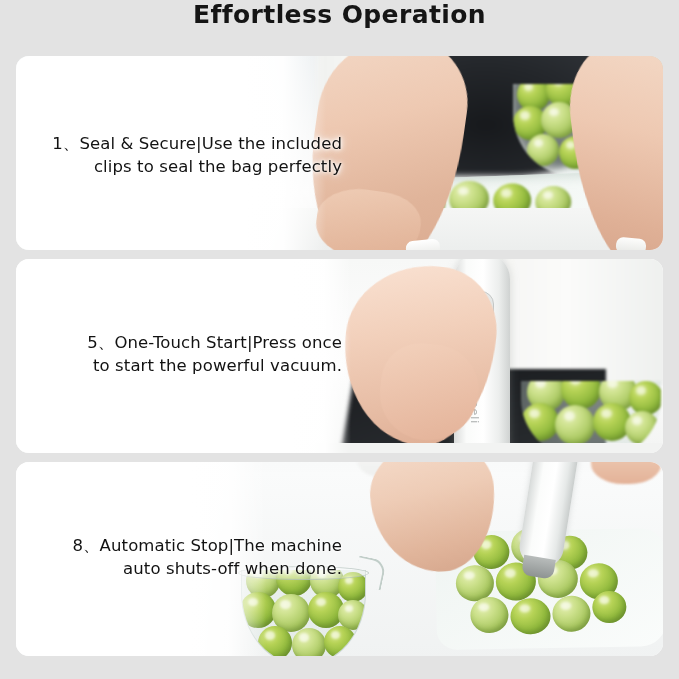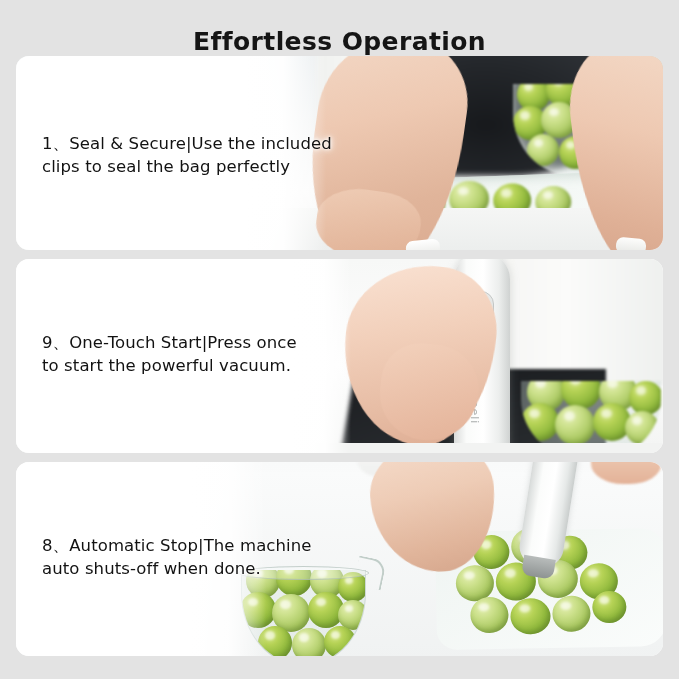--- a/index.html
+++ b/index.html
@@ -21,21 +21,21 @@
     width: 679px;
     height: 679px;
     position: relative;
     background: #e3e3e3;
   }
 
   
   .header {
     height: 56px;
     display: flex;
-    align-items: flex-end;
+    align-items: flex-start;
     justify-content: center;
   }
   .page-title {
     font-size: 25px;
     font-weight: 600;
     letter-spacing: 0.4px;
     color: #151515;
     font-family: "DejaVu Sans", "Liberation Sans", sans-serif;
   }
 
@@ -66,20 +66,21 @@
   .card-text {
     position: absolute;
     z-index: 5;
     font-size: 16.5px;
     line-height: 1.42;
     color: #121212;
     font-weight: 500;
     white-space: pre-line;
     letter-spacing: 0.1px;
     text-shadow: 0 0 7px #fff, 0 0 5px #fff, 0 0 14px #fff, 0 0 3px #fff;
+    text-align: right;
   }
 
   
   #card-1 .card-text { left: 26px; top: 76px; width: 300px; }
   
   #card-2 .card-text { left: 26px; top: 72px; width: 300px; }
   
   #card-3 .card-text { left: 26px; top: 72px; width: 300px; }
 
   
@@ -394,21 +395,21 @@
           <div class="grape shine" style="left:0px;   top:22px; width:38px; height:38px;"></div>
           <div class="grape pale shine" style="left:34px;  top:24px; width:40px; height:40px;"></div>
           <div class="grape shine" style="left:72px;  top:22px; width:38px; height:38px;"></div>
           <div class="grape pale shine" style="left:104px; top:30px; width:34px; height:34px;"></div>
         </div>
 
         <div class="c2-counter"></div>
       </div>
 
       <div class="text-scrim"></div>
-      <div class="card-text">9、One-Touch Start|Press once
+      <div class="card-text">5、One-Touch Start|Press once
   to start the powerful vacuum.</div>
     </div>
 
     <div class="card" id="card-3">
       <div class="card-media">
         <div class="c3-bg"></div>
         <div class="c3-board"></div>
 
         <div class="c3-sleeve"></div>
 

